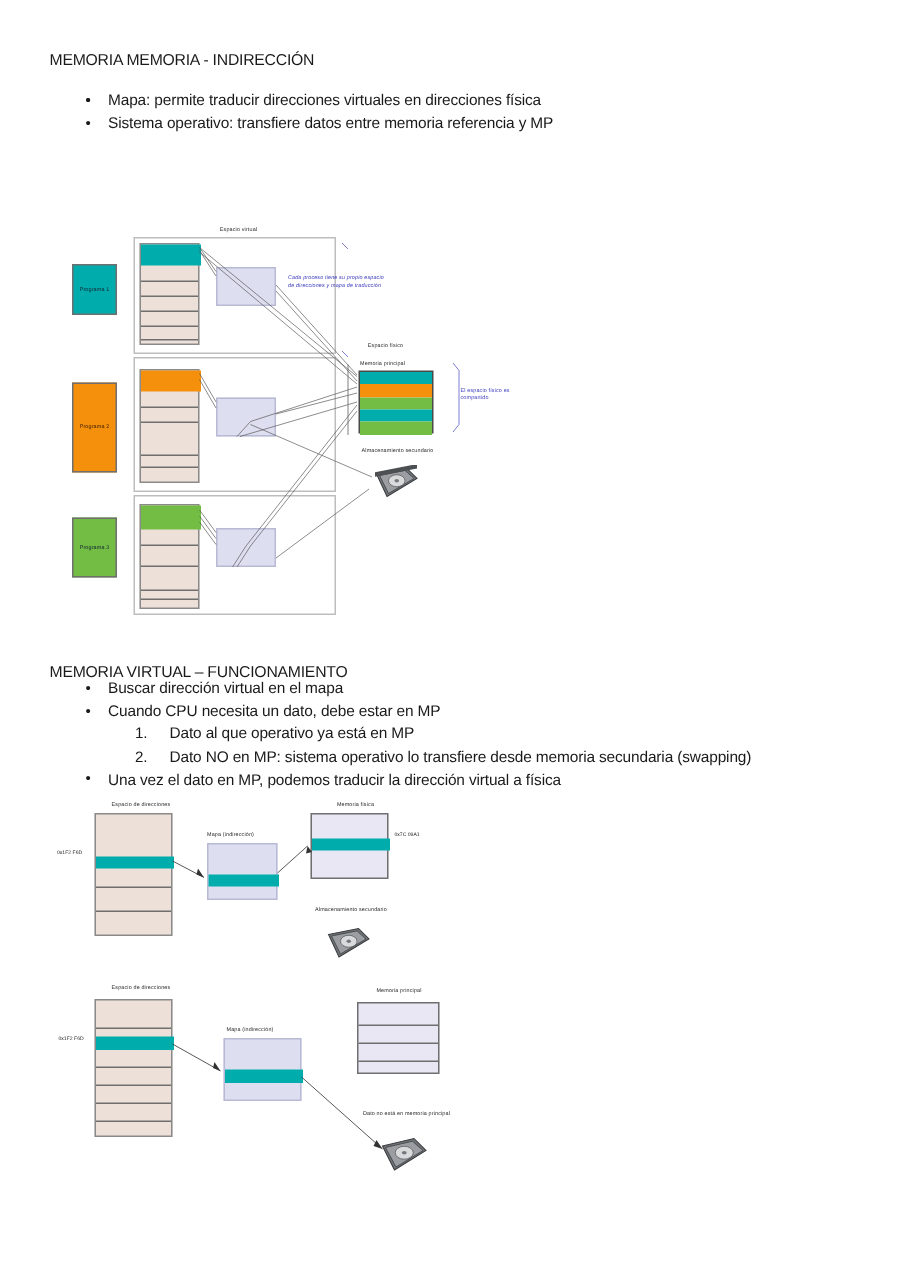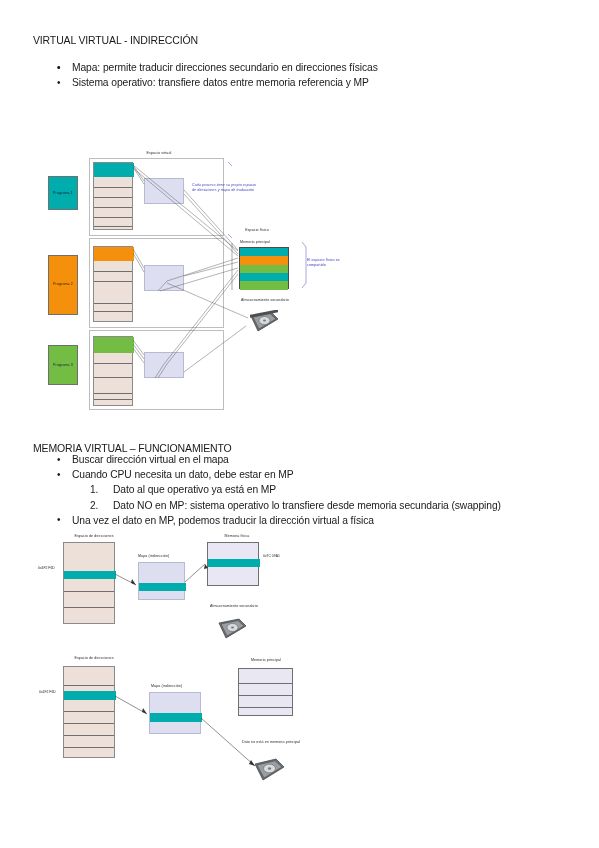--- a/index.html
+++ b/index.html
@@ -50,27 +50,27 @@
   .lavcol{background:#e9e7f3;border:1px solid #6f6f6f;}
   svg.wires{position:absolute;left:0;top:0;overflow:visible;}
   .addr{position:absolute;font-size:3.4px;color:#222;white-space:nowrap;}
   .disk{position:absolute;}
 </style>
 </head>
 <body>
 
 <div class="page">
 
-  <div class="section-title" style="top:34px;">VIRTUAL VIRTUAL - INDIRECCIÓN</div>
+  <div class="section-title" style="top:34px;">MEMORIA MEMORIA - INDIRECCIÓN</div>
 
   <div class="bullets" style="top:60px;width:540px;">
     <div class="li lvl1">
     </div>
     <div class="li lvl1">
-      <span>Mapa: permite traducir direcciones secundario en direcciones físicas</span>
+      <span>Mapa: permite traducir direcciones virtuales en direcciones física</span>
     </div>
     <div class="li lvl1">
       <span>Sistema operativo: transfiere datos entre memoria referencia y MP</span>
     </div>
   </div>
 
   <div class="diagram" style="left:40px;top:150px;width:325px;height:268px;">
 
     <div class="box frame" style="left:49px;top:8px;width:135px;height:78px;"></div>
     <div class="box frame" style="left:49px;top:88px;width:135px;height:90px;"></div>

